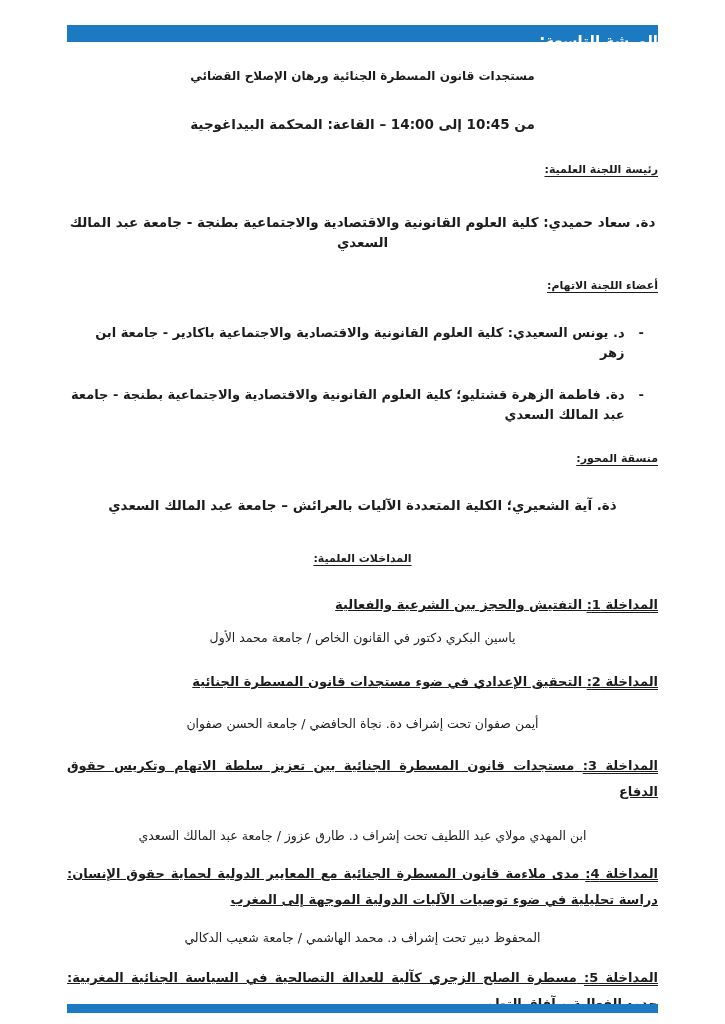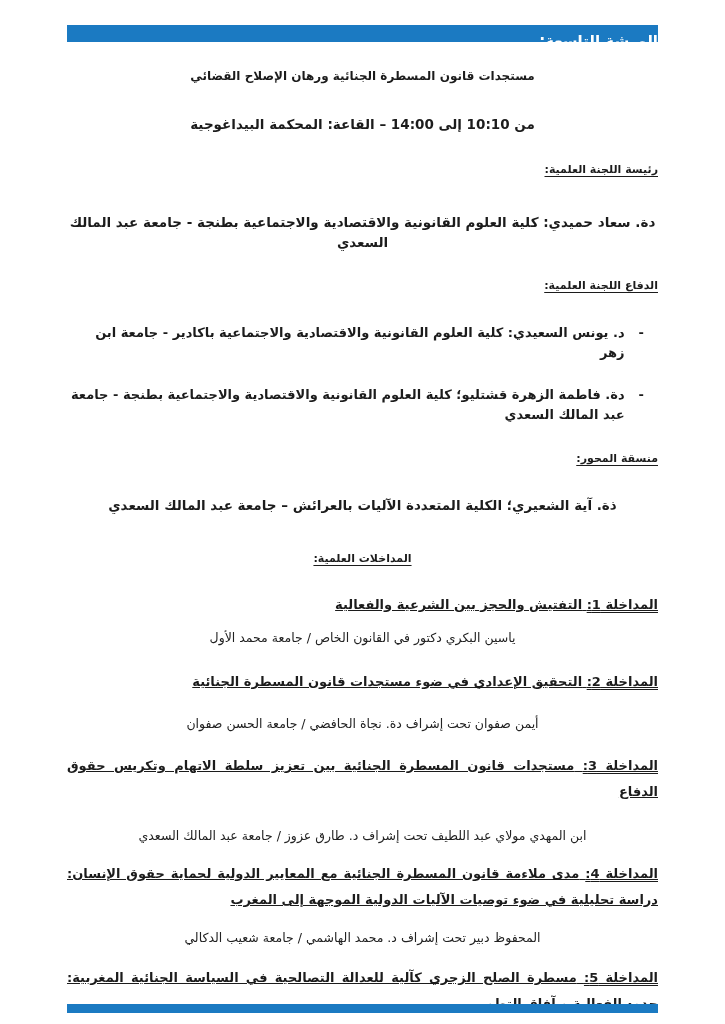--- a/index.html
+++ b/index.html
@@ -126,27 +126,27 @@
 
 <div class="page">
   <div class="content">
 
     <div class="header-bar">
       <span>الورشة التاسعة:</span>
     </div>
 
     <div class="title-line">مستجدات قانون المسطرة الجنائية ورهان الإصلاح القضائي</div>
 
-    <div class="schedule-line">من 10:10 إلى 14:00 – القاعة: المحكمة البيداغوجية</div>
+    <div class="schedule-line">من 10:45 إلى 14:00 – القاعة: المحكمة البيداغوجية</div>
 
     <div class="sec-heading h-pres">رئيسة اللجنة العلمية:</div>
 
     <div class="center-line pres-line">دة. سعاد حميدي: كلية العلوم القانونية والاقتصادية والاجتماعية بطنجة - جامعة عبد المالك السعدي</div>
 
-    <div class="sec-heading h-memb">الدفاع اللجنة العلمية:</div>
+    <div class="sec-heading h-memb">أعضاء اللجنة الاتهام:</div>
 
     <div class="member member1">
       <span class="dash">-</span>
       <span>د. يونس السعيدي: كلية العلوم القانونية والاقتصادية والاجتماعية باكادير - جامعة ابن زهر</span>
     </div>
 
     <div class="member member2">
       <span class="dash">-</span>
       <span>دة. فاطمة الزهرة قشتليو؛ كلية العلوم القانونية والاقتصادية والاجتماعية بطنجة - جامعة عبد المالك السعدي</span>
     </div>

